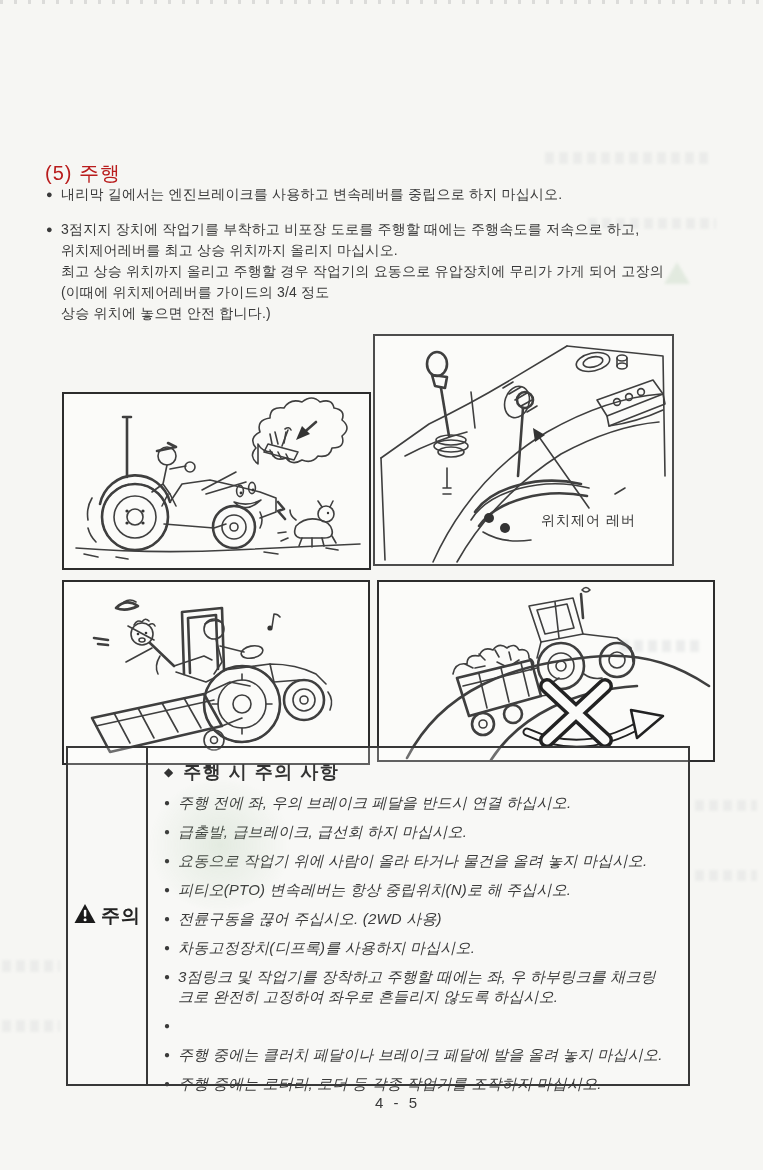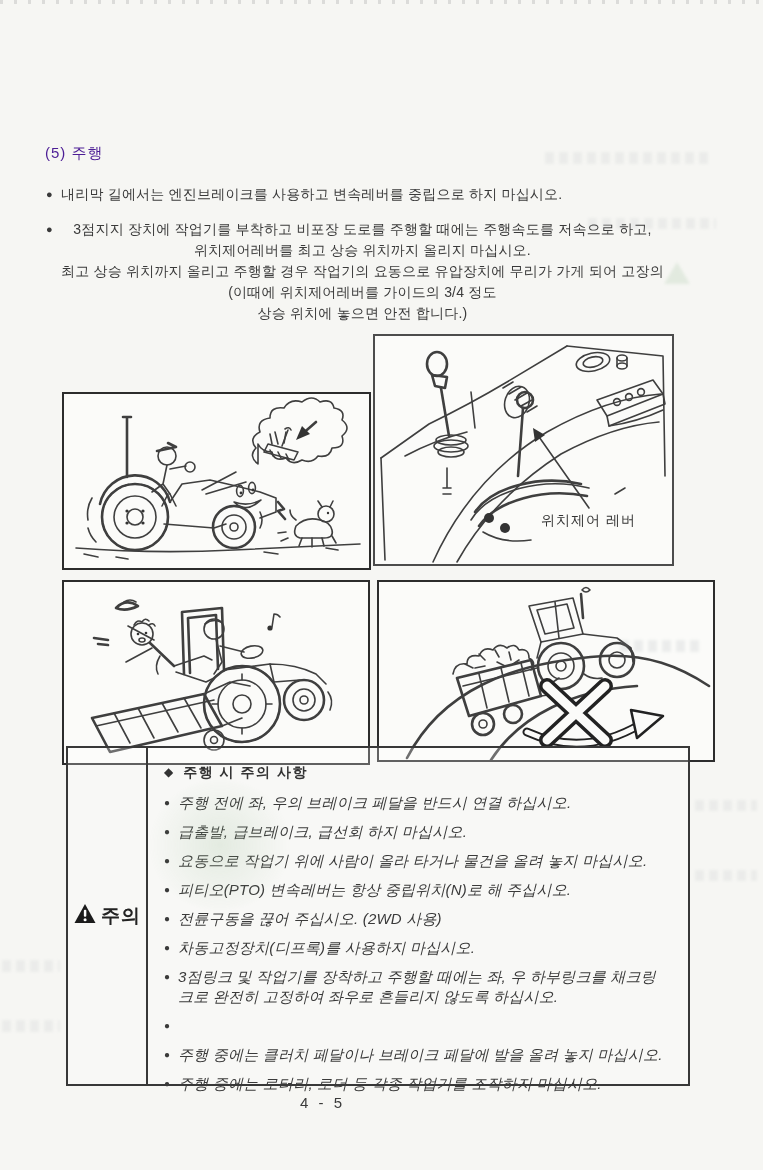--- a/index.html
+++ b/index.html
@@ -7,27 +7,27 @@
     position:relative;width:763px;height:1170px;margin:0 auto;
     background:#f6f6f3;overflow:hidden;
     font-family:"Liberation Sans","DejaVu Sans",sans-serif;
     color:#3a3a3a;
   }
   .edge-ticks{
     position:absolute;left:0;top:0;width:763px;height:4px;opacity:.35;
     background:repeating-linear-gradient(90deg,#aaa 0 3px,transparent 3px 14px);
   }
   .page-title{
-    position:absolute;left:45px;top:144px;font-size:15px;font-weight:500;
-    letter-spacing:1px;color:#4c1d95;
+    position:absolute;left:45px;top:160px;font-size:20px;font-weight:500;
+    letter-spacing:1px;color:#b91c1c;
   }
   .bullet-row{position:absolute;left:46px;display:flex;align-items:flex-start;}
   .dot{font-size:11px;line-height:21px;width:15px;flex:0 0 15px;color:#3a3a3a;}
   .btext{font-size:14px;line-height:21px;letter-spacing:.2px;}
-  .btext > div{white-space:nowrap;text-align:center;}
+  .btext > div{white-space:nowrap;}
 
   .figure{position:absolute;background:#fbfbf9;margin-top:32px;}
   .figure svg{display:block;width:100%;height:100%;}
   .fig-border-dark{border:2px solid #2c2c2c;}
   .fig-border-mid{border:2px solid #4c4c4c;}
   .lever-label{
     position:absolute;left:166px;top:176px;font-size:14px;letter-spacing:1px;
     color:#333;white-space:nowrap;
   }
 
@@ -38,26 +38,26 @@
   .caution-left{
     flex:0 0 78px;border-right:2px solid #383838;display:flex;
     align-items:center;justify-content:center;gap:4px;position:relative;
   }
   .caution-left .warn-wrap{display:flex;align-items:flex-start;gap:4px;}
   .caution-label{font-size:19px;font-weight:700;color:#222;letter-spacing:1px;}
   .caution-right{flex:1;padding:14px 14px 0 16px;}
   .c-row{display:flex;align-items:flex-start;margin-bottom:9px;}
   .c-row.header{margin-bottom:11px;}
   .c-diamond{font-size:12px;line-height:20px;margin-right:10px;color:#333;}
-  .c-htext{font-size:14px;line-height:20px;font-weight:600;letter-spacing:1.5px;color:#333;}
+  .c-htext{font-size:18px;line-height:20px;font-weight:600;letter-spacing:1.5px;color:#333;}
   .c-dot{font-size:10px;line-height:20px;margin-right:8px;color:#3a3a3a;}
   .c-text{font-size:15px;line-height:20px;letter-spacing:.2px;max-width:492px;font-style:italic;}
 
   .page-number{
-    position:absolute;left:300px;top:1094px;width:120px;text-align:left;
+    position:absolute;left:300px;top:1094px;width:120px;text-align:right;
     font-size:15px;letter-spacing:3px;color:#3a3a3a;
   }
 
   
   .ghost{position:absolute;pointer-events:none;filter:blur(1.5px);}
   .ghost-bar{background:repeating-linear-gradient(90deg,#8f979f 0 9px,transparent 9px 14px);opacity:.10;}
   .ghost-green{opacity:.14;}
   .ghost-circle{
     border-radius:50%;
     background:radial-gradient(circle,rgba(140,180,135,.55) 0%,rgba(140,180,135,.15) 55%,transparent 75%);

